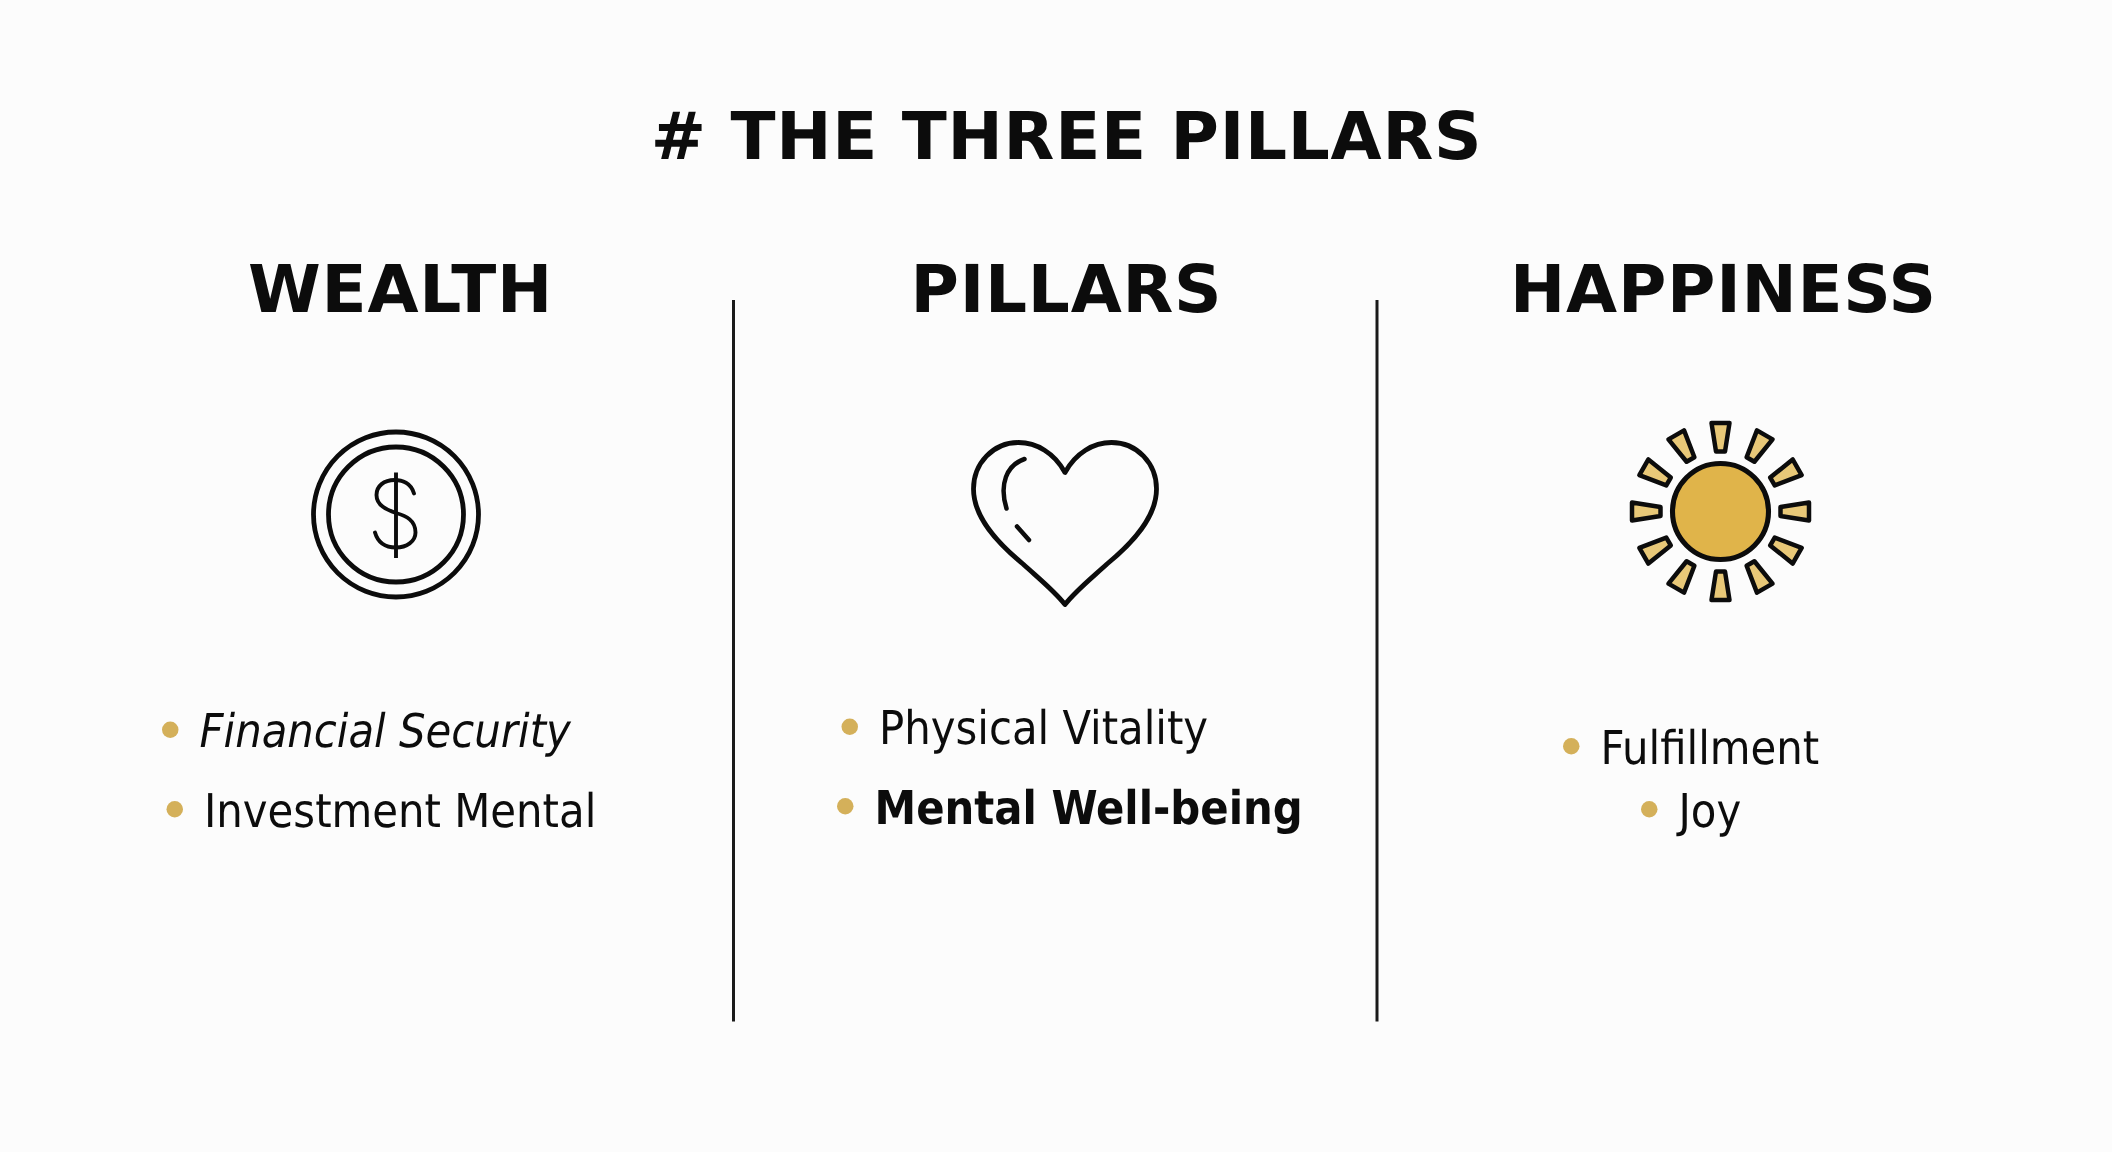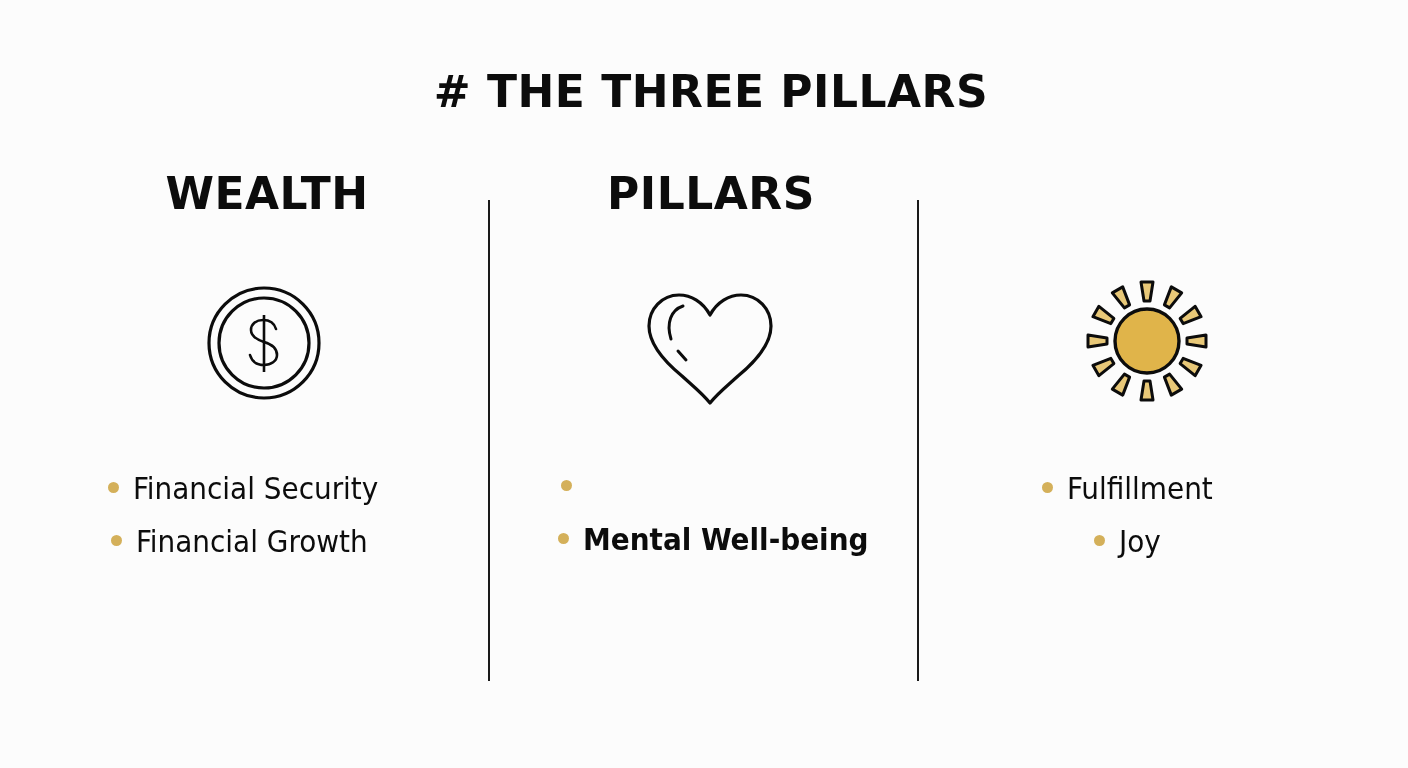--- a/index.html
+++ b/index.html
@@ -45,67 +45,68 @@
 
 <div class="col" style="left:60px; width:414px;">
   <div class="col-heading">WEALTH</div>
   <svg class="icon" style="left:146px; top:285px;" width="116" height="116" viewBox="0 0 116 116">
     <circle cx="58" cy="58" r="55" fill="none" stroke="#0c0c0c" stroke-width="3.2"></circle>
     <circle cx="58" cy="58" r="45" fill="none" stroke="#0c0c0c" stroke-width="3.2"></circle>
     <line x1="58" y1="30" x2="58" y2="87" stroke="#0c0c0c" stroke-width="2.6"></line>
     <path d="M70 44 C68 37 62 35 57 35 C50 35 45 39 45 45 C45 52 52 55 58 57 C65 59 71 62 71 70 C71 76 65 80 58 80 C51 80 46 77 44 70" fill="none" stroke="#0c0c0c" stroke-width="2.6" stroke-linecap="round"></path>
   </svg>
   <div class="bullets">
-    <div class="bullet-row" style="left:48px; top:2px;">
+    <div class="bullet-row" style="left:48px; top:2px;font-style:italic;">
       <span class="dot"></span><span>Financial Security</span>
     </div>
     <div class="bullet-row" style="left:51px; top:55px;">
-      <span class="dot"></span><span>Financial Growth</span>
+      <span class="dot"></span><span>Investment Mental</span>
     </div>
   </div>
 </div>
 
 <div class="col" style="left:504px; width:414px;">
   <div class="col-heading">PILLARS</div>
   <svg class="icon" style="left:141px; top:290px;" width="130" height="118" viewBox="0 0 130 118">
     <path d="M65 25 C58 12 46 5 34 5 C17 5 4 19 4 36 C4 55 20 72 37 86 C48 96 58 104 65 113 C72 104 82 96 93 86 C110 72 126 55 126 36 C126 19 113 5 96 5 C84 5 72 12 65 25 Z" fill="none" stroke="#0c0c0c" stroke-width="3.2" stroke-linejoin="round"></path>
     <path d="M38 16 C26 20 21 33 26 49" fill="none" stroke="#0c0c0c" stroke-width="3" stroke-linecap="round"></path>
     <line x1="33" y1="61" x2="41" y2="70" stroke="#0c0c0c" stroke-width="3" stroke-linecap="round"></line>
   </svg>
   <div class="bullets">
     <div class="bullet-row" style="left:57px; top:0px;">
-      <span class="dot"></span>
+      <span class="dot"></span><span>Physical Vitality</span>
     </div>
     <div class="bullet-row" style="left:54px; top:53px;font-weight:bold;">
       <span class="dot"></span><span>Mental Well-being</span>
     </div>
   </div>
 </div>
 
 <div class="col" style="left:933px; width:432px;">
+  <div class="col-heading">HAPPINESS</div>
   <svg class="icon" style="left:150px; top:278px;" width="128" height="126" viewBox="0 0 128 126">
     <g transform="translate(64,63)">
       <circle r="32" fill="#e0b44a" stroke="#0c0c0c" stroke-width="3.4"></circle>
       <g id="ray" fill="#e8c878" stroke="#0c0c0c" stroke-width="3" stroke-linejoin="round">
         <polygon points="-3,-40 3,-40 6,-59 -6,-59" transform="rotate(0)"></polygon>
         <polygon points="-3,-40 3,-40 6,-59 -6,-59" transform="rotate(30)"></polygon>
         <polygon points="-3,-40 3,-40 6,-59 -6,-59" transform="rotate(60)"></polygon>
         <polygon points="-3,-40 3,-40 6,-59 -6,-59" transform="rotate(90)"></polygon>
         <polygon points="-3,-40 3,-40 6,-59 -6,-59" transform="rotate(120)"></polygon>
         <polygon points="-3,-40 3,-40 6,-59 -6,-59" transform="rotate(150)"></polygon>
         <polygon points="-3,-40 3,-40 6,-59 -6,-59" transform="rotate(180)"></polygon>
         <polygon points="-3,-40 3,-40 6,-59 -6,-59" transform="rotate(210)"></polygon>
         <polygon points="-3,-40 3,-40 6,-59 -6,-59" transform="rotate(240)"></polygon>
         <polygon points="-3,-40 3,-40 6,-59 -6,-59" transform="rotate(270)"></polygon>
         <polygon points="-3,-40 3,-40 6,-59 -6,-59" transform="rotate(300)"></polygon>
         <polygon points="-3,-40 3,-40 6,-59 -6,-59" transform="rotate(330)"></polygon>
       </g>
     </g>
   </svg>
   <div class="bullets">
-    <div class="bullet-row" style="left:109px; top:2px;text-align:right;">
+    <div class="bullet-row" style="left:109px; top:13px;text-align:right;">
       <span class="dot"></span><span>Fulfillment</span>
     </div>
     <div class="bullet-row" style="left:161px; top:55px;text-align:right;">
       <span class="dot"></span><span>Joy</span>
     </div>
   </div>
 </div>
 
 </body></html>

